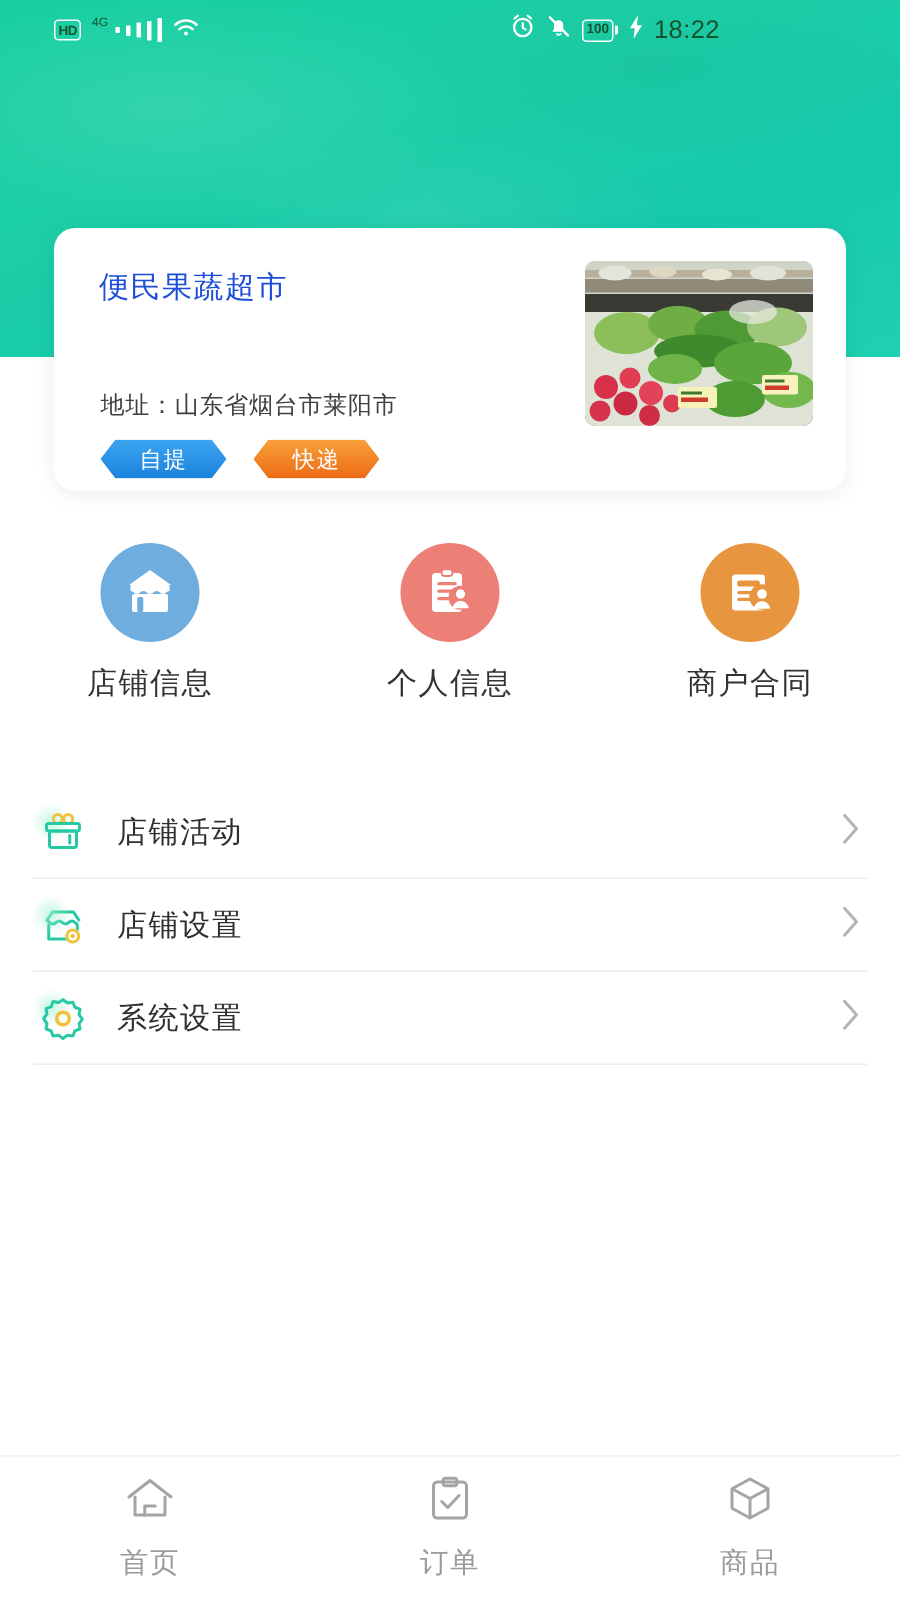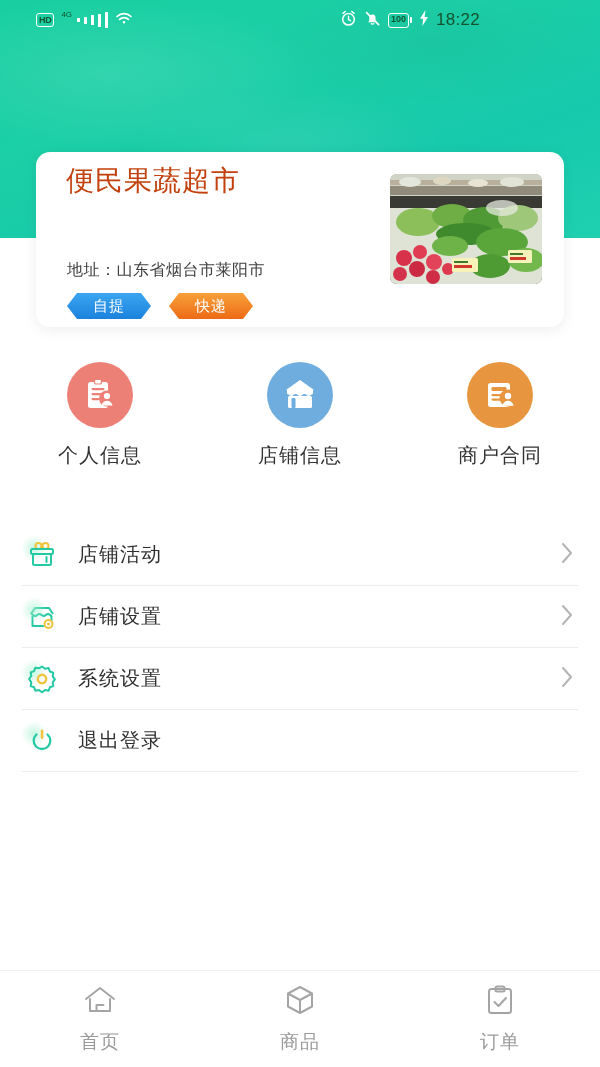--- a/index.html
+++ b/index.html
@@ -64,22 +64,22 @@
 
   
   .store-card {
     position: absolute; left: 36px; top: 152px;
     width: 528px; height: 175px;
     background: #fff; border-radius: 14px;
     box-shadow: 0 3px 14px rgba(0,0,0,.07);
     z-index: 5;
   }
   .store-name {
-    position: absolute; left: 30px; top: 10px;
-    font-size: 28px; color: #c2410c; letter-spacing: 1px;
+    position: absolute; left: 30px; top: 26px;
+    font-size: 20px; color: #1d4ed8; letter-spacing: 1px;
   }
   .rating-row {
     position: absolute; left: 31px; top: 72px;
     display: flex; align-items: center; gap: 8px;
   }
   .star { width: 18px; height: 18px; display: block; }
   .rating-val { font-size: 16px; color: #8a8a8a; margin-left: 8px; }
   .addr {
     position: absolute; left: 31px; top: 108px;
     font-size: 16px; color: #404040; letter-spacing: .5px;
@@ -254,48 +254,48 @@
         <rect x="120" y="79" width="13" height="2" fill="#3f7a2c"></rect>
         <rect x="120" y="83" width="16" height="3" fill="#d03a2a"></rect>
         <ellipse cx="112" cy="34" rx="16" ry="8" fill="#e6e9de" opacity=".75"></ellipse>
       </svg>
     </div>
   </div>
 
   <div class="quick-row">
 
     <div class="quick-item">
+      <div class="qi-circle" style="background:#6fadde">
+        <svg width="38" height="34" viewBox="0 0 38 34">
+          <path d="M19 2L5 12h28z" fill="#fff"></path>
+          <path d="M6 12h26v4c-2 0-2.4 2-4.3 2s-2.3-2-4.3-2-2.3 2-4.4 2-2.3-2-4.3-2-2.4 2-4.3 2S8 16 6 16z" fill="#fff"></path>
+          <rect x="7" y="18" width="24" height="12" rx="1.5" fill="#fff"></rect>
+          <rect x="10.5" y="20" width="4" height="10" rx="1" fill="#6fadde"></rect>
+        </svg>
+      </div>
+      <div class="qi-label">店铺信息</div>
+    </div>
+
+    <div class="quick-item">
       <div class="qi-circle" style="background:#ed8076">
         <svg width="36" height="36" viewBox="0 0 36 36">
           <rect x="6" y="5" width="20" height="26" rx="2.5" fill="#fff"></rect>
           <rect x="12.5" y="2.5" width="7" height="4.5" rx="1.6" fill="#fff" stroke="#ed8076" stroke-width="1.2"></rect>
           <rect x="9.5" y="11" width="13" height="2.2" rx="1.1" fill="#ed8076"></rect>
           <rect x="9.5" y="16" width="13" height="2.2" rx="1.1" fill="#ed8076"></rect>
           <rect x="9.5" y="21" width="8" height="2.2" rx="1.1" fill="#ed8076"></rect>
           <circle cx="25" cy="21.5" r="8" fill="#ed8076"></circle>
           <circle cx="25" cy="19" r="3.1" fill="#fff"></circle>
           <path d="M19.5 28.5c.7-3.2 3-4.8 5.5-4.8s4.8 1.6 5.5 4.8z" fill="#fff"></path>
         </svg>
       </div>
       <div class="qi-label">个人信息</div>
     </div>
 
     <div class="quick-item">
-      <div class="qi-circle" style="background:#6fadde">
-        <svg width="38" height="34" viewBox="0 0 38 34">
-          <path d="M19 2L5 12h28z" fill="#fff"></path>
-          <path d="M6 12h26v4c-2 0-2.4 2-4.3 2s-2.3-2-4.3-2-2.3 2-4.4 2-2.3-2-4.3-2-2.4 2-4.3 2S8 16 6 16z" fill="#fff"></path>
-          <rect x="7" y="18" width="24" height="12" rx="1.5" fill="#fff"></rect>
-          <rect x="10.5" y="20" width="4" height="10" rx="1" fill="#6fadde"></rect>
-        </svg>
-      </div>
-      <div class="qi-label">店铺信息</div>
-    </div>
-
-    <div class="quick-item">
       <div class="qi-circle" style="background:#e8953f">
         <svg width="36" height="36" viewBox="0 0 36 36">
           <rect x="6" y="6" width="22" height="24" rx="2.5" fill="#fff"></rect>
           <rect x="9.5" y="10" width="15" height="4" rx="1.3" fill="#e8953f"></rect>
           <rect x="9.5" y="17" width="13" height="2.2" rx="1.1" fill="#e8953f"></rect>
           <rect x="9.5" y="21.5" width="10" height="2.2" rx="1.1" fill="#e8953f"></rect>
           <circle cx="26" cy="21" r="8.5" fill="#e8953f"></circle>
           <circle cx="26" cy="19" r="3.2" fill="#fff"></circle>
           <path d="M20.5 28.8c.6-3.3 2.9-5 5.5-5s4.9 1.7 5.5 5z" fill="#fff"></path>
         </svg>
@@ -354,61 +354,51 @@
         </svg>
       </div>
       <span class="menu-label">系统设置</span>
       <span class="chev">
         <svg width="13" height="22" viewBox="0 0 13 22">
             <path d="M2 2l8 9-8 9" stroke="#b4b4b4" stroke-width="2" fill="none" stroke-linecap="round" stroke-linejoin="round"></path>
           </svg>
       </span>
     </div>
 
-    <div class="menu-row">
-      <div class="menu-icon">
-        <span class="glow"></span>
-        <svg width="28" height="28" viewBox="0 0 28 28" style="position:relative">
-          <path d="M8.5 7.5a8.3 8.3 0 1 0 11 0" fill="none" stroke="#25c9a4" stroke-width="2.3" stroke-linecap="round"></path>
-          <rect x="12.8" y="2.5" width="2.5" height="9.5" rx="1.2" fill="#f0c33c"></rect>
-        </svg>
-      </div>
-      <span class="menu-label">退出登录</span>
-    </div>
   </div>
 
   <div class="tabbar">
 
     <div class="tab">
       <span>
         <svg width="34" height="32" viewBox="0 0 34 32">
           <path d="M3 15L17 4l14 11" fill="none" stroke="#a5a5a5" stroke-width="2" stroke-linecap="round" stroke-linejoin="round"></path>
           <path d="M7 15v12h20V15" fill="none" stroke="#a5a5a5" stroke-width="2" stroke-linecap="round" stroke-linejoin="round"></path>
           <path d="M13.5 27v-6h7" fill="none" stroke="#a5a5a5" stroke-width="2" stroke-linecap="round" stroke-linejoin="round"></path>
         </svg>
       </span>
       <span class="tab-label">首页</span>
     </div>
 
     <div class="tab">
       <span>
-        <svg width="32" height="32" viewBox="0 0 32 32">
-          <path d="M16 3l12 6.5v13L16 29 4 22.5v-13z" fill="none" stroke="#a5a5a5" stroke-width="2" stroke-linejoin="round"></path>
-          <path d="M4 9.5l12 6.5 12-6.5M16 16v13" fill="none" stroke="#a5a5a5" stroke-width="2" stroke-linejoin="round"></path>
-        </svg>
-      </span>
-      <span class="tab-label">商品</span>
-    </div>
-
-    <div class="tab">
-      <span>
         <svg width="30" height="32" viewBox="0 0 30 32">
           <rect x="4" y="5" width="22" height="24" rx="2.5" fill="none" stroke="#a5a5a5" stroke-width="2"></rect>
           <rect x="10.5" y="2.5" width="9" height="5" rx="1.5" fill="none" stroke="#a5a5a5" stroke-width="2"></rect>
           <path d="M9.5 18l4 4 7.5-8" fill="none" stroke="#a5a5a5" stroke-width="2" stroke-linecap="round" stroke-linejoin="round"></path>
         </svg>
       </span>
       <span class="tab-label">订单</span>
     </div>
 
+    <div class="tab">
+      <span>
+        <svg width="32" height="32" viewBox="0 0 32 32">
+          <path d="M16 3l12 6.5v13L16 29 4 22.5v-13z" fill="none" stroke="#a5a5a5" stroke-width="2" stroke-linejoin="round"></path>
+          <path d="M4 9.5l12 6.5 12-6.5M16 16v13" fill="none" stroke="#a5a5a5" stroke-width="2" stroke-linejoin="round"></path>
+        </svg>
+      </span>
+      <span class="tab-label">商品</span>
+    </div>
+
   </div>
 
 </div>
 
 </body></html>

